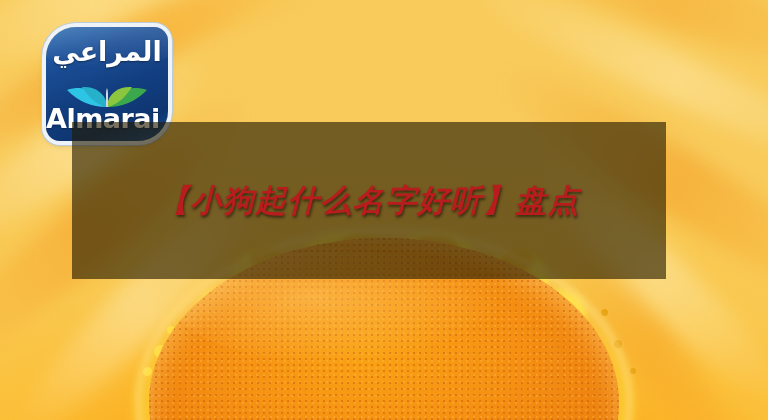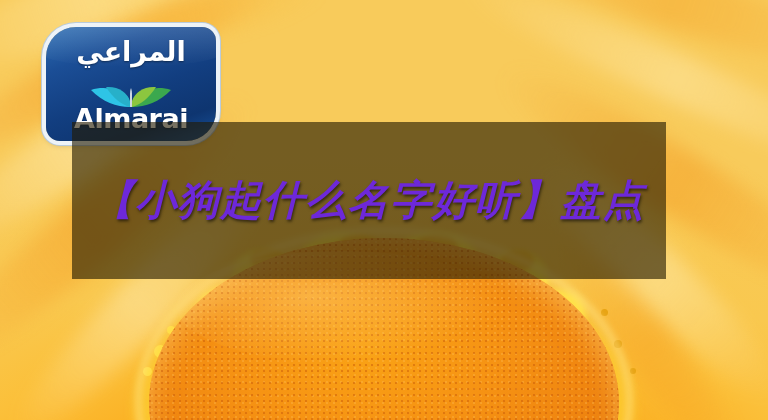--- a/index.html
+++ b/index.html
@@ -103,21 +103,21 @@
   .fruit-rim{
     position:absolute;left:50%;bottom:-150px;width:484px;height:336px;margin-left:-242px;
     border-radius:50%;
     box-shadow:0 0 0 7px rgba(255,226,130,.55);
     filter:blur(3px);
   }
 
   
   .logo{
     position:absolute;left:46px;top:27px;
-    width:170px;height:114px;
+    width:122px;height:114px;
   }
   .logo-badge{
     position:absolute;inset:0;
     border-radius:30px 14px 30px 14px;
     background:linear-gradient(160deg,#2E6FB5 0%,#1B4E96 26%,#123E80 55%,#0E3570 80%,#18529B 100%);
     box-shadow:0 0 0 4px #EDF3F8, 0 0 0 5px #B9CBDC, 0 3px 7px rgba(0,0,0,.28);
     overflow:hidden;
   }
   .logo-badge::after{
     content:"";position:absolute;left:-10%;top:-20%;width:120%;height:55%;
@@ -130,39 +130,39 @@
     font-family:"DejaVu Sans","Liberation Sans",sans-serif;
     font-size:27px;line-height:1;font-weight:700;
     direction:rtl;letter-spacing:0px;
     text-shadow:0 1px 2px rgba(0,0,0,.4);
   }
   .logo-fan{
     position:absolute;left:50%;top:50px;width:96px;height:30px;margin-left:-48px;
   }
   .logo-word{
     position:absolute;left:0;right:0;bottom:9px;
-    text-align:center;color:#FFFFFF;
+    text-align:left;color:#FFFFFF;
     font-family:"DejaVu Sans","Liberation Sans",sans-serif;
     font-size:27px;line-height:1;font-weight:700;letter-spacing:-.5px;
     text-shadow:0 1px 2px rgba(0,0,0,.35);
   }
 
   
   .caption-overlay{
     position:absolute;
     left:72px;top:122px;width:594px;height:157px;
     background:rgba(36,26,0,.62);
     display:flex;flex-direction:column;
     align-items:center;justify-content:center;
     gap:5px;
   }
   .caption-line{
-    color:#6d28d9;
+    color:#b91c1c;
     font-family:"DejaVu Serif","Liberation Serif",serif;
-    font-size:41px;
+    font-size:31px;
     line-height:1.28;
     font-weight:700;
     letter-spacing:1.5px;
     white-space:nowrap;
     text-shadow:1px 2px 3px rgba(0,0,0,.55);
     font-style:italic;
   }
 </style>
 </head>
 <body>

